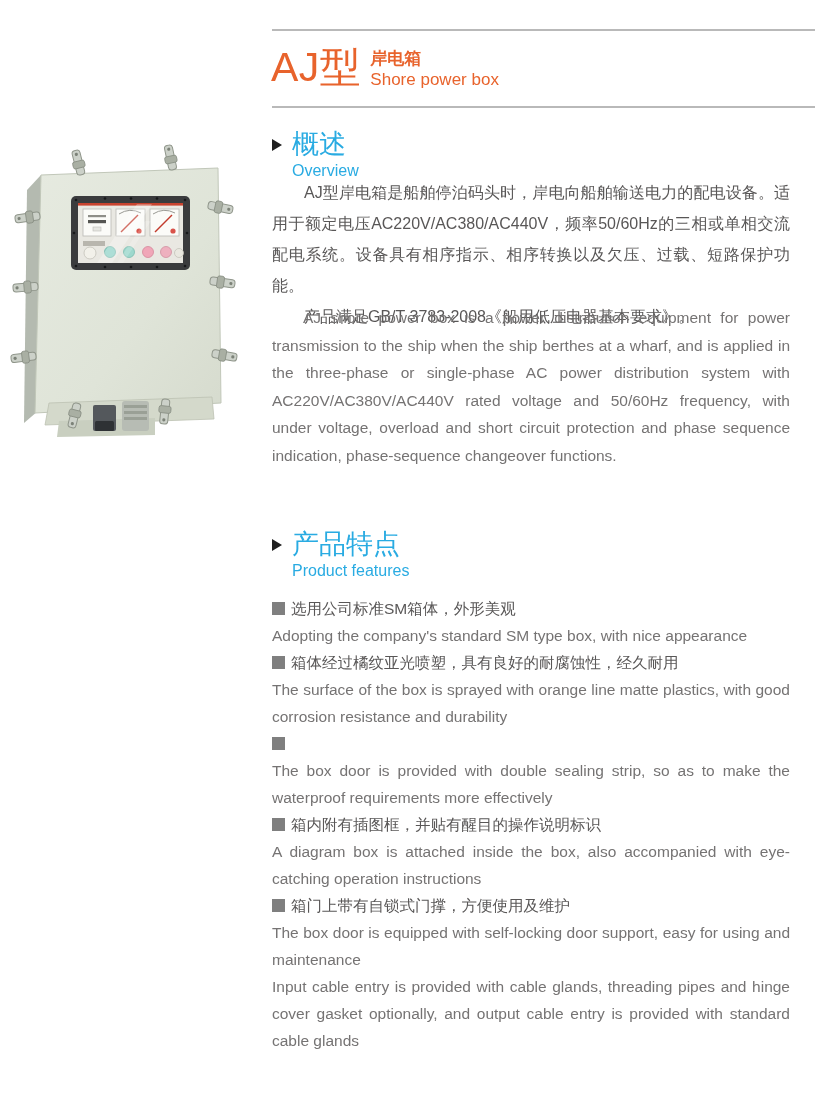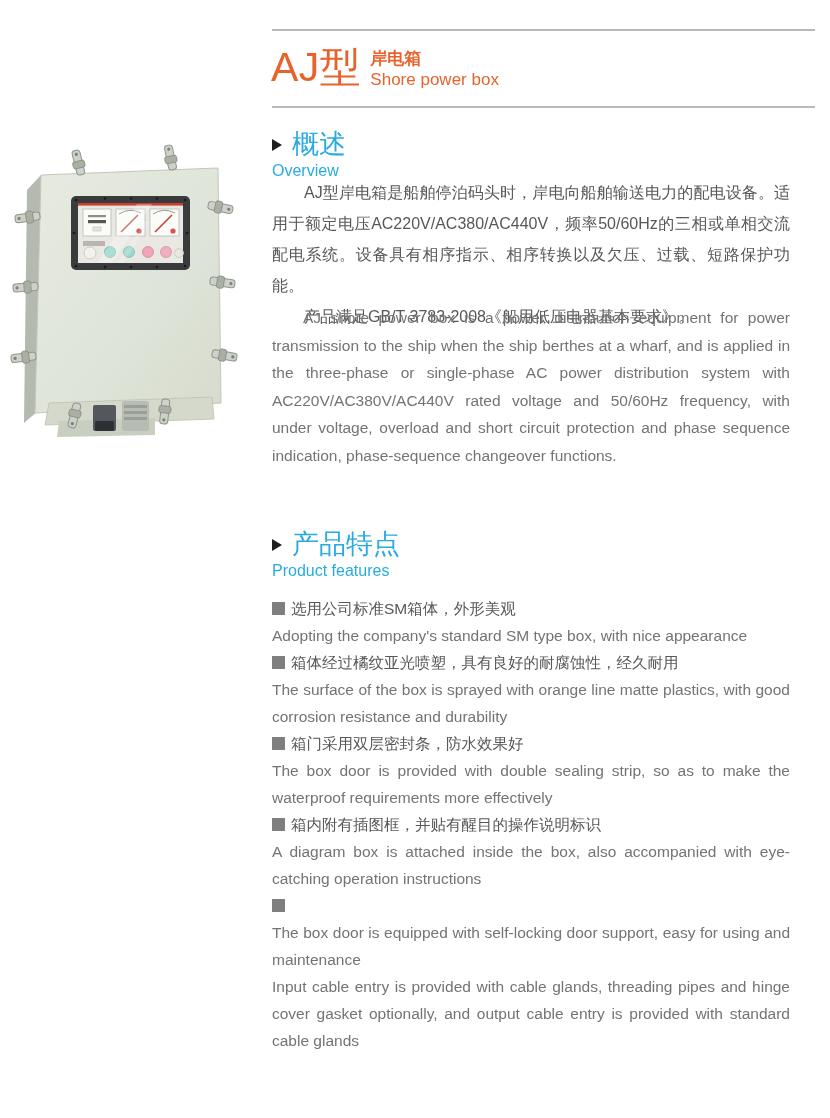--- a/index.html
+++ b/index.html
@@ -21,21 +21,21 @@
   .title-sub-en { font-size:17px; line-height:21px; }
 
   
   .section-header { position:absolute; left:272px; }
   #overview-header { top:128px; }
   #features-header { top:528px; }
   .tri { position:absolute; left:0; top:11px; width:0; height:0;
          border-top:6px solid transparent; border-bottom:6px solid transparent;
          border-left:10px solid #1f1f1f; }
   .sec-cn { margin-left:20px; font-size:27px; line-height:32px; color:#29abe2; }
-  .sec-en { font-size:16px; line-height:21px; color:#29abe2; }
+  .sec-en { margin-left:20px; font-size:16px; line-height:21px; color:#29abe2; }
 
   
   .cn-para { position:absolute; left:272px; top:177px; width:518px;
              font-size:16px; line-height:31px; color:#595757; text-align:justify; }
   .cn-para p { text-indent:2em; }
   .en-para { position:absolute; left:272px; top:304px; width:518px;
              font-size:15.5px; line-height:27.5px; color:#757373; text-align:justify; }
   .en-para p { text-indent:2em; }
 
   
@@ -186,29 +186,29 @@
   <div class="features-list">
     <div class="feature">
       <div class="feat-cn"><span class="feat-sq"></span><span>选用公司标准SM箱体，外形美观</span></div>
       <div class="feat-en">Adopting the company's standard SM type box, with nice appearance</div>
     </div>
     <div class="feature">
       <div class="feat-cn"><span class="feat-sq"></span><span>箱体经过橘纹亚光喷塑，具有良好的耐腐蚀性，经久耐用</span></div>
       <div class="feat-en">The surface of the box is sprayed with orange line matte plastics, with good corrosion resistance and durability</div>
     </div>
     <div class="feature">
-      <div class="feat-cn"><span class="feat-sq"></span><span>箱门采用双层密封条，防水效果好</span></div>
+      <div class="feat-cn"><span class="feat-sq"></span></div>
       <div class="feat-en">The box door is provided with double sealing strip, so as to make the waterproof requirements more effectively</div>
     </div>
     <div class="feature">
       <div class="feat-cn"><span class="feat-sq"></span><span>箱内附有插图框，并贴有醒目的操作说明标识</span></div>
       <div class="feat-en">A diagram box is attached inside the box, also accompanied with eye-catching operation instructions</div>
     </div>
     <div class="feature">
-      <div class="feat-cn"><span class="feat-sq"></span></div>
+      <div class="feat-cn"><span class="feat-sq"></span><span>箱门上带有自锁式门撑，方便使用及维护</span></div>
       <div class="feat-en">The box door is equipped with self-locking door support, easy for using and maintenance</div>
     </div>
     <div class="feature">
       <div class="feat-en">Input cable entry is provided with cable glands, threading pipes and hinge cover gasket optionally, and output cable entry is provided with standard cable glands</div>
     </div>
   </div>
 
 </div>
 
 </body></html>

